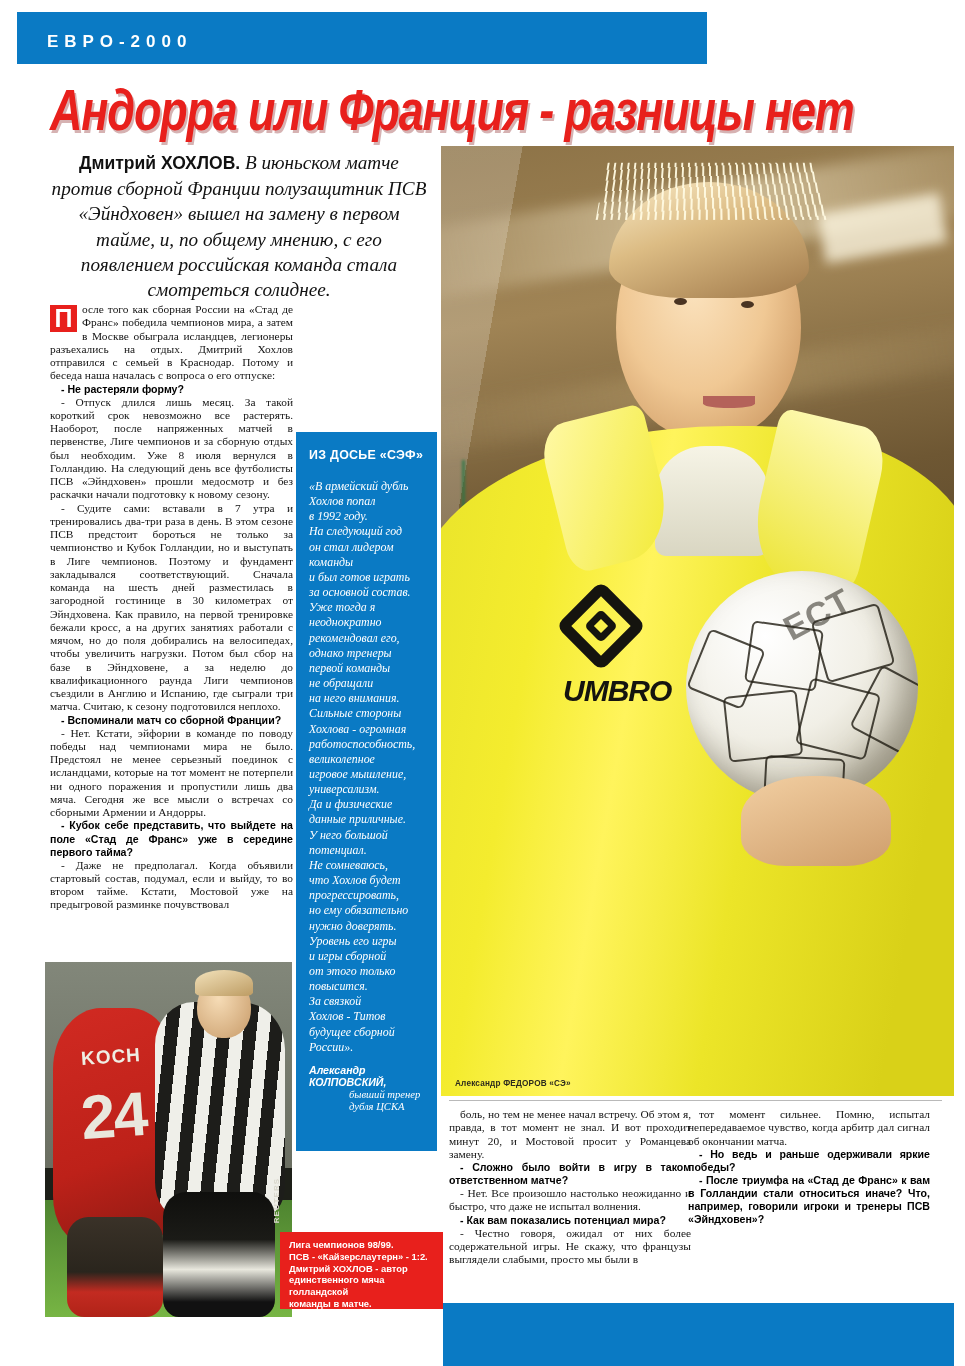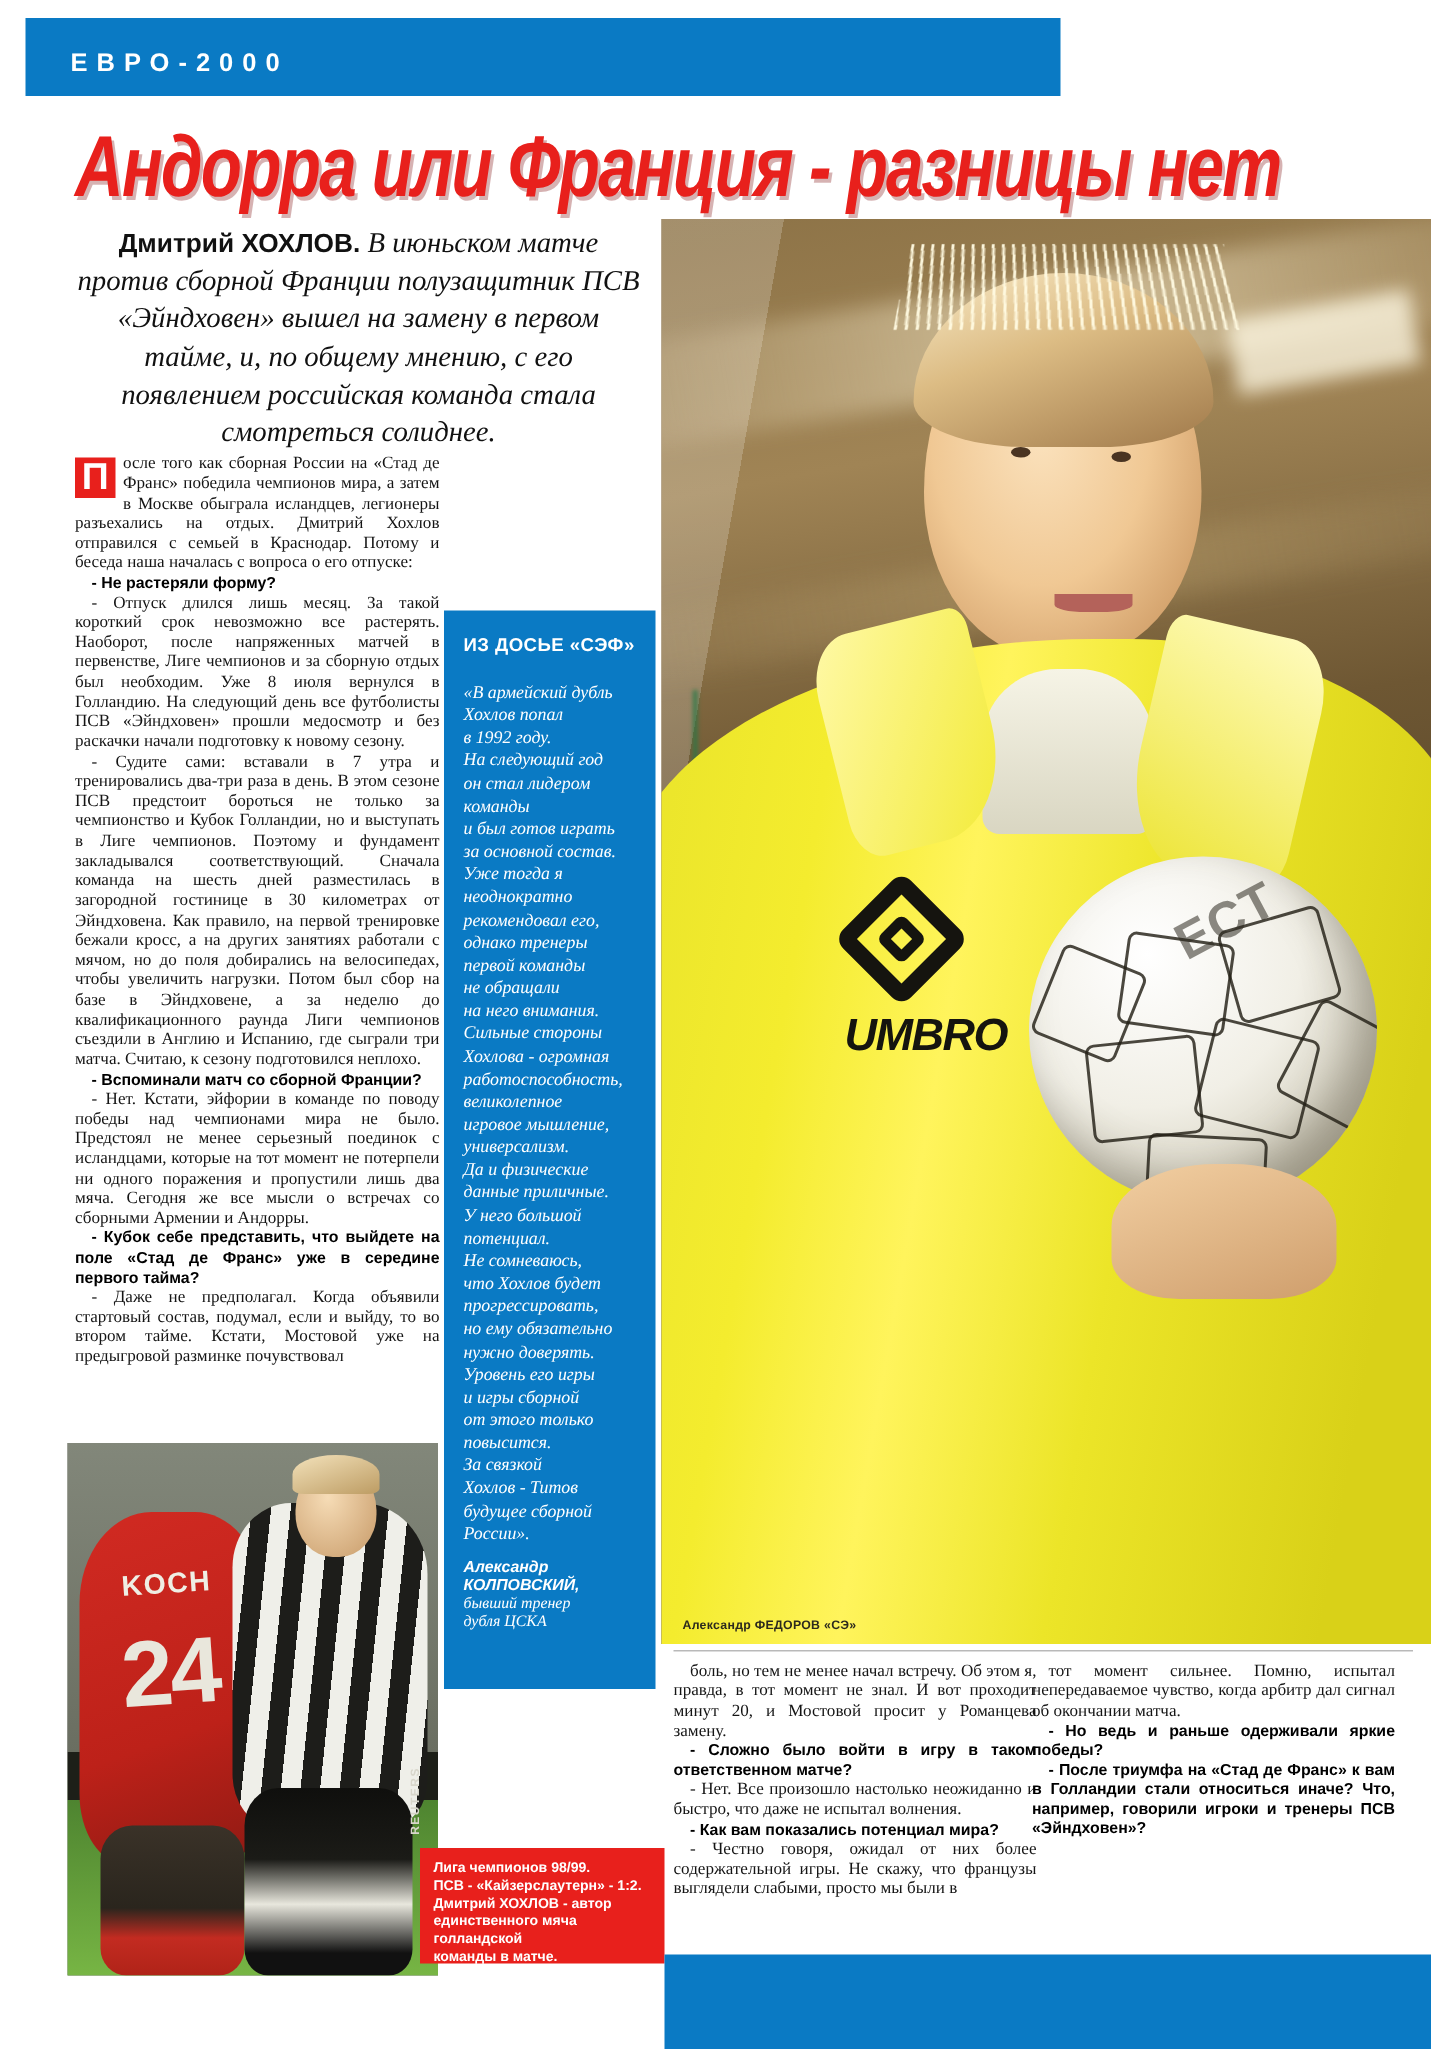--- a/index.html
+++ b/index.html
@@ -64,21 +64,21 @@
     font-size:25px; line-height:27px; text-align:center;
     text-indent:0;
   }
 
   #col1 { left:50px;  top:303px; width:243px; }
   #col3 { left:449px; top:1108px; width:242px; }
   #col4 { left:688px; top:1108px; width:242px; }
 
   
   .factbox {
-    position:absolute; left:296px; top:407px; width:141px; height:719px;
+    position:absolute; left:296px; top:432px; width:141px; height:719px;
     background:#0a7ac4; color:#ffffff; padding:16px 10px 10px 13px;
   }
   .factbox-title {
     font-family:"Liberation Sans", sans-serif; font-weight:700;
     font-size:12.4px; letter-spacing:.3px; color:#ffffff;
     margin-bottom:17px;
   }
   .factbox-body {
     font-family:"Liberation Serif", serif; font-style:italic;
     font-size:11.9px; line-height:15.15px; color:#ffffff;
@@ -87,20 +87,21 @@
   .factbox-author {
     margin-top:9px;
     font-family:"Liberation Sans", sans-serif; font-weight:700;
     font-style:italic; font-size:10.6px; line-height:12.4px; color:#fff;
     white-space:pre-line;
   }
   .factbox-role {
     font-family:"Liberation Serif", serif; font-style:italic;
     font-weight:400; font-size:10.6px; line-height:12.4px; color:#fff;
     white-space:pre-line;
+    margin-left:40px;
   }
 
   
   .photo-main {
     position:absolute; left:441px; top:146px; width:513px; height:950px;
     overflow:hidden; background:#7a6038;
   }
   .pm-bg {
     position:absolute; inset:0;
     background:

